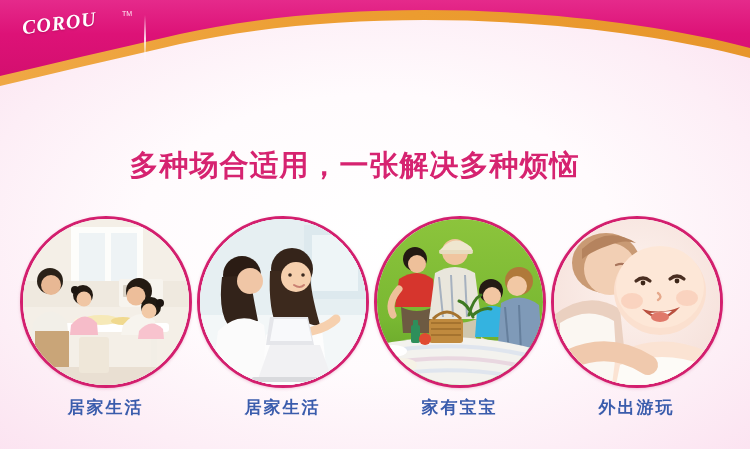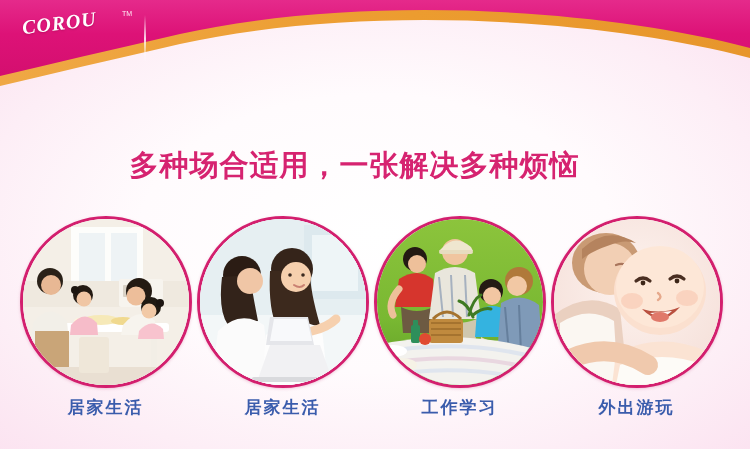--- a/index.html
+++ b/index.html
@@ -226,21 +226,21 @@
 
           <rect x="34" y="106" width="9" height="18" rx="2" fill="#2e8f5b"></rect>
           <rect x="36" y="101" width="5" height="6" rx="1" fill="#2e8f5b"></rect>
           <circle cx="48" cy="120" r="6" fill="#e04a32"></circle>
           <ellipse cx="16" cy="132" rx="14" ry="6" fill="#ffffff"></ellipse>
           <ellipse cx="24" cy="146" rx="16" ry="7" fill="#f6f2e6"></ellipse>
 
           <path d="M92,96 q4,-16 12,-20 M96,98 q-6,-14 -14,-16 M96,96 q10,-8 18,-6" stroke="#3f7a22" stroke-width="3" fill="none" stroke-linecap="round"></path>
         </svg>
       </div>
-      <div class="caption">工作学习</div>
+      <div class="caption">家有宝宝</div>
     </div>
 
     <div class="cell c3">
       <div class="circle">
         <svg viewBox="0 0 166 166">
           <defs>
             <radialGradient id="bbg" cx="50%" cy="40%" r="75%">
               <stop offset="0%" stop-color="#fdf3ef"></stop>
               <stop offset="100%" stop-color="#f4ddd6"></stop>
             </radialGradient>

